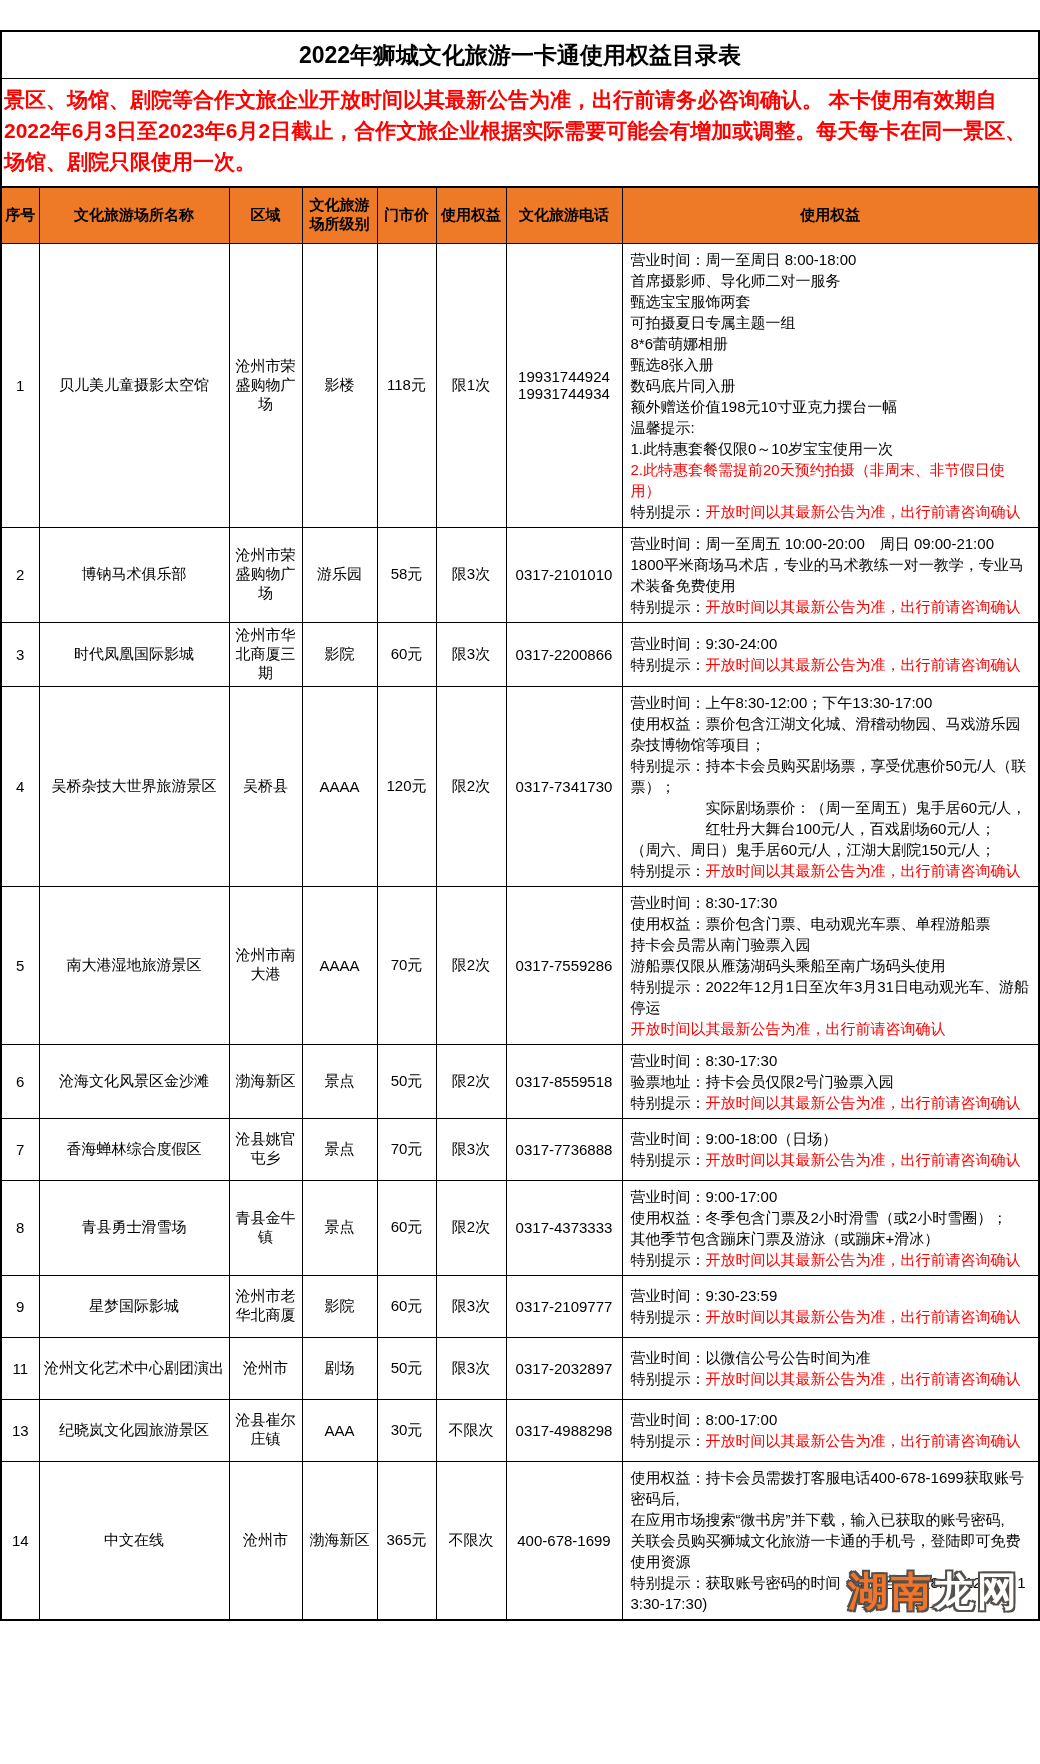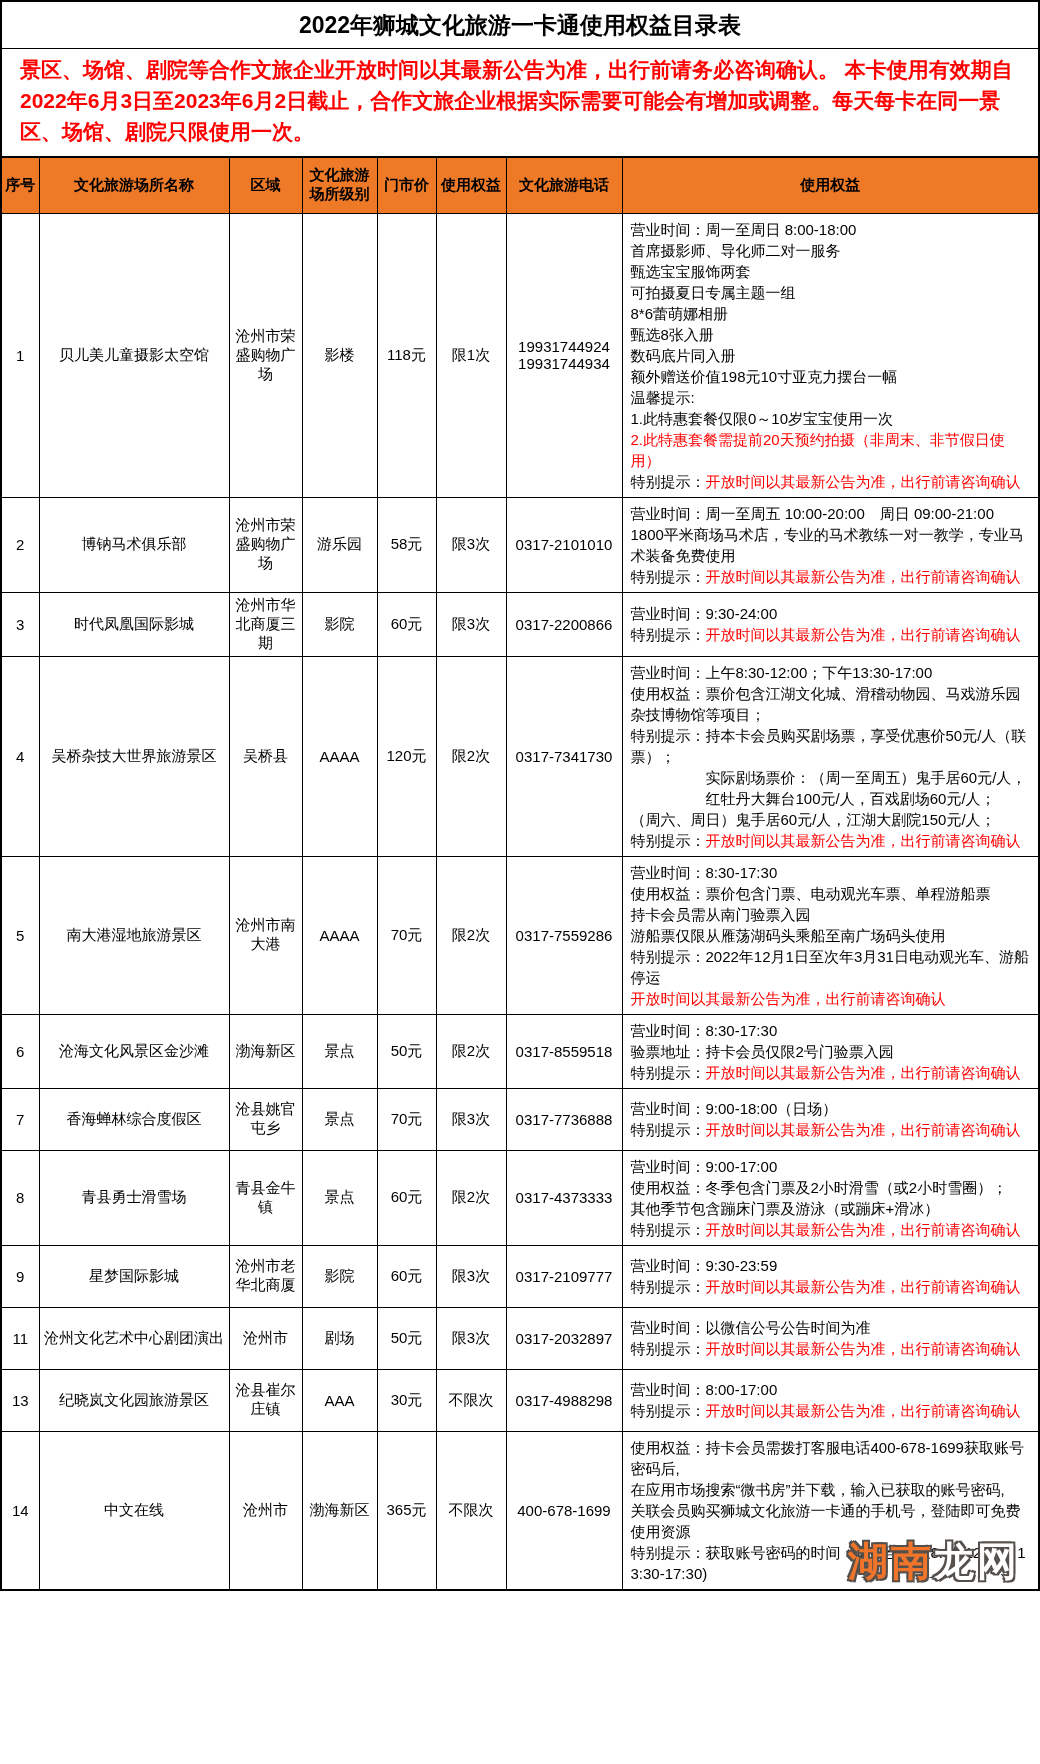--- a/index.html
+++ b/index.html
@@ -3,27 +3,27 @@
 <meta charset="utf-8">
 <style>
   html,body { margin:0; padding:0; background:#ffffff; }
   body { width:1040px; font-family:"Liberation Sans",sans-serif; }
   .page { position:relative; width:1040px; box-sizing:border-box; }
 
   .title {
     box-sizing:border-box; width:1040px;
     border:2px solid #000; border-bottom:1px solid #000;
     text-align:center; font-size:23px; font-weight:bold;
-    padding:8px 0 7px 0; color:#000;
+    padding:8px 0 7px 0; color:#000;margin-top:30px;
   }
   .notice {
     box-sizing:border-box; width:1040px;
     border-left:2px solid #000; border-right:2px solid #000;
     color:#ff0000; font-weight:bold; font-size:21px;
-    line-height:31px; padding:5px 4px 9px 18px;
+    line-height:31px; padding:5px 4px 9px 2px;
   }
 
   table { width:1040px; border-collapse:collapse; table-layout:fixed; border:2px solid #000; }
   th, td { border:1px solid #000; vertical-align:middle; word-break:break-all; }
   thead tr { height:56px; }
   tbody tr { height:62px; }
   th { background:#ee7a28; color:#000; font-size:15px; font-weight:bold; padding:3px 2px; }
   td.c { text-align:center; font-size:15px; padding:3px 2px; color:#000; }
   td.b { font-size:15px; padding:5px 8px; line-height:21px; text-align:left; color:#000;margin-top:38px; }
   td.b .bl { min-height:21px; }

